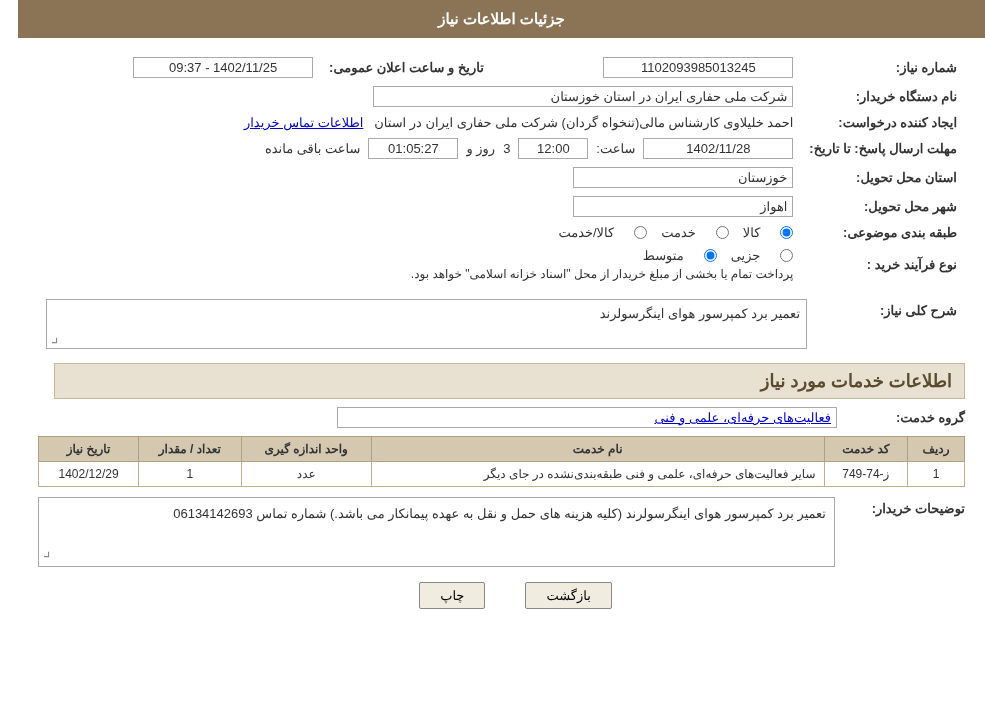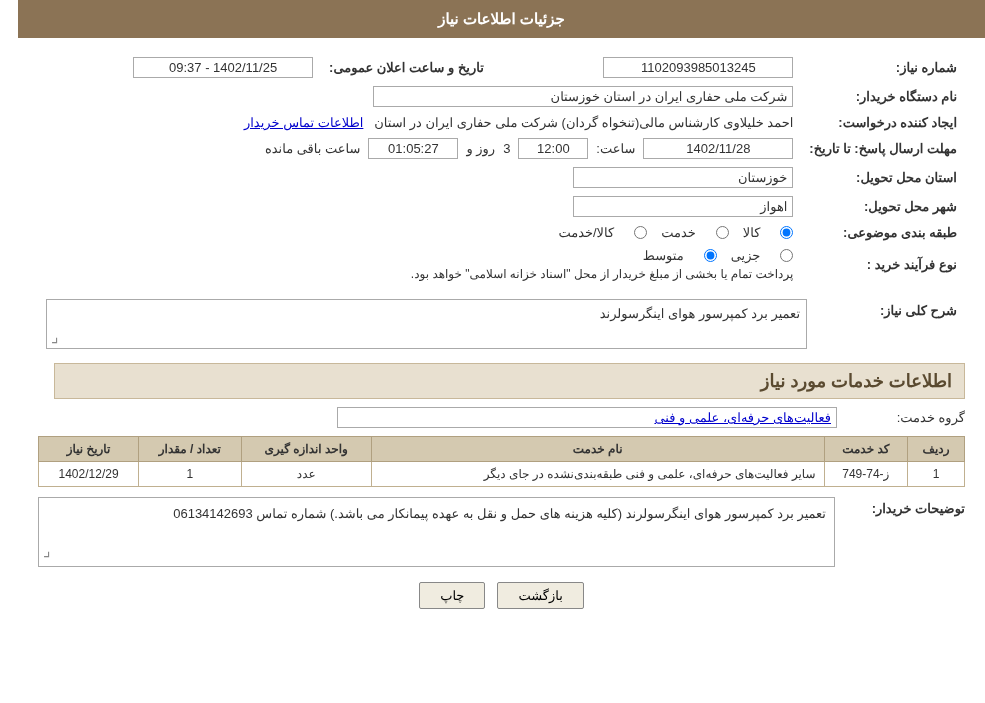--- a/index.html
+++ b/index.html
@@ -102,21 +102,21 @@
       color: #888;
       cursor: nw-resize;
     }
     .service-group-row {
       display: flex;
       align-items: center;
       gap: 8px;
       margin: 6px 0;
     }
     .service-label {
-      font-weight: normal;
+      font-weight: bold;
       white-space: nowrap;
       width: 120px;
       text-align: right;
     }
     .service-value-input {
       border: 1px solid #aaa;
       padding: 3px 6px;
       background: #fff;
       font-size: 13px;
       font-family: Tahoma, Arial, sans-serif;
@@ -178,20 +178,21 @@
       margin: 15px 0 10px 0;
     }
     .btn {
       padding: 5px 20px;
       border: 1px solid #888;
       background: #f0ece0;
       cursor: pointer;
       font-family: Tahoma, Arial, sans-serif;
       font-size: 13px;
       border-radius: 2px;
+      margin-left: 28px;
     }
     .inline-input {
       display: inline-block;
       border: 1px solid #aaa;
       padding: 2px 5px;
       background: #fff;
       font-size: 13px;
       font-family: Tahoma, Arial, sans-serif;
     }
     .need-id-input {

